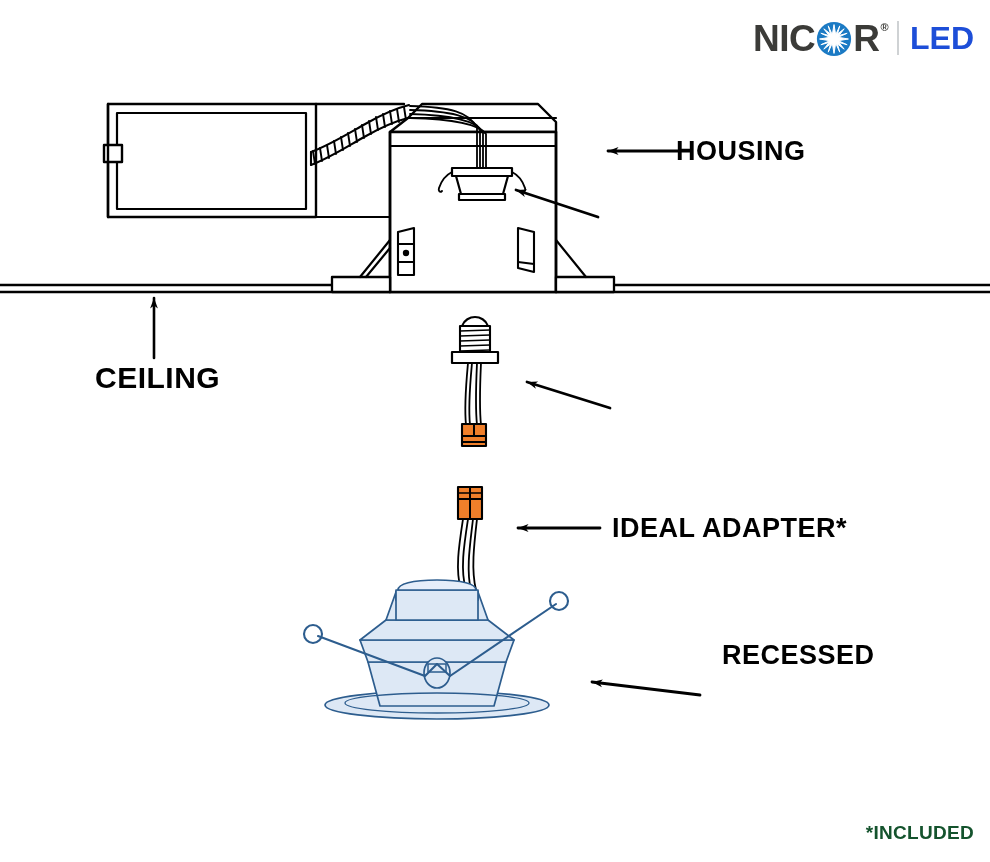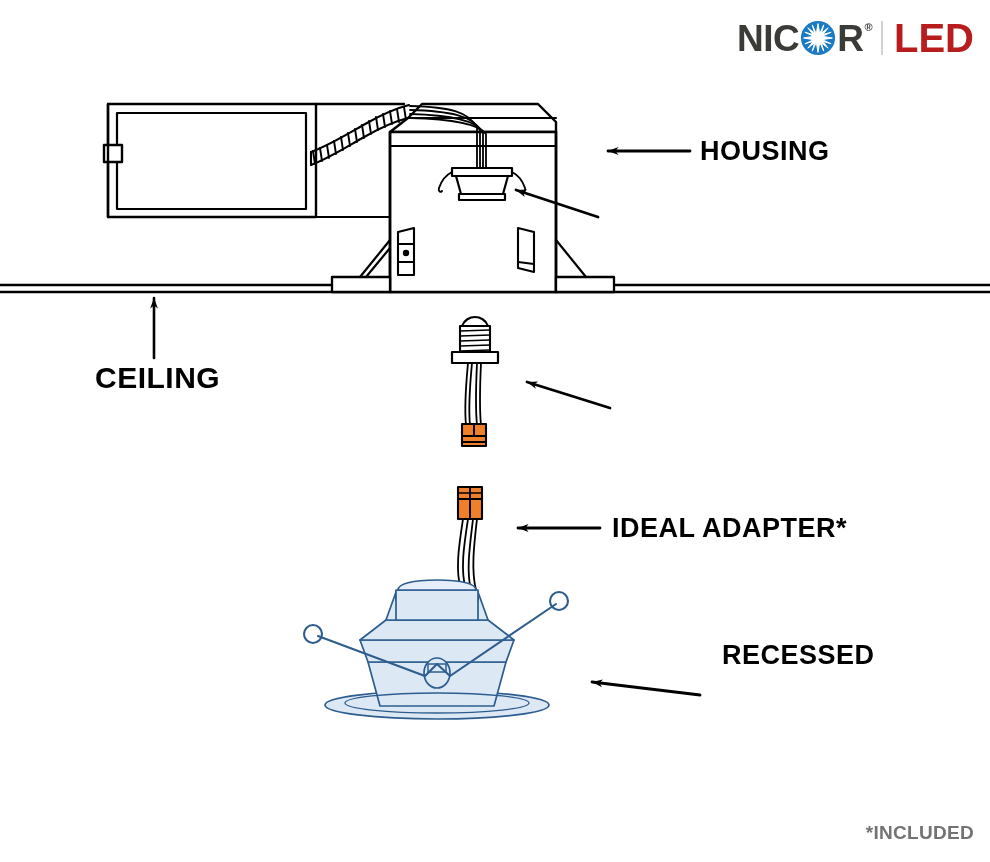--- a/index.html
+++ b/index.html
@@ -36,37 +36,37 @@
     white-space: pre;
     line-height: 1.08;
   }
   .label-lg { font-size: 27px; }
   .label-ceiling { font-size: 30px; }
   .footnote {
     position: absolute;
     font-family: "Liberation Sans", sans-serif;
     font-weight: bold;
     font-size: 19px;
-    color: #737373;
+    color: #14532d;
     white-space: pre;
     letter-spacing: 0.3px;
     text-align: center;
   }
   
   #logo {
     position: absolute;
     right: 16px;
     top: 17px;
     height: 42px;
     display: flex;
     align-items: center;
   }
   #logo-nicor {
     display: flex;
-    align-items: flex-start;
+    align-items: flex-end;
     font-family: "Liberation Sans", sans-serif;
     font-weight: bold;
     font-size: 37px;
     color: #3b3b38;
     letter-spacing: -0.5px;
     line-height: 1;
   }
   #logo-reg {
     font-size: 11px;
     vertical-align: super;
@@ -78,22 +78,22 @@
   }
   #logo-divider {
     width: 2px;
     height: 34px;
     background: #cfd2d4;
     margin: 0 11px 0 9px;
   }
   #logo-led {
     font-family: "Liberation Sans", sans-serif;
     font-weight: bold;
-    font-size: 40px;
-    color: #b91c1c;
+    font-size: 32px;
+    color: #1d4ed8;
     letter-spacing: 0px;
     line-height: 1;
   }
   .starburst-wrap {
     display: inline-block;
     width: 36px;
     height: 36px;
     position: relative;
     margin: 0 1px;
   }
@@ -322,21 +322,21 @@
 
     <g stroke="#000000" fill="none" stroke-width="2.8" stroke-linecap="round">
       <line x1="690" y1="151" x2="608" y2="151" marker-end="url(#arrowhead)"></line>
       <line x1="598" y1="217" x2="516" y2="190" marker-end="url(#arrowhead)"></line>
       <line x1="610" y1="408" x2="527" y2="382" marker-end="url(#arrowhead)"></line>
       <line x1="600" y1="528" x2="518" y2="528" marker-end="url(#arrowhead)"></line>
       <line x1="700" y1="695" x2="592" y2="682" marker-end="url(#arrowhead)"></line>
     </g>
   </svg>
 
-  <div class="label label-lg" style="left:700px; top:137px;">HOUSING</div>
+  <div class="label label-lg" style="left:676px; top:137px;">HOUSING</div>
 
 
   <div class="label label-ceiling" style="left:95px; top:362px;">CEILING</div>
 
 
   <div class="label label-lg" style="left:722px; top:641px;">RECESSED</div>
 
   <div class="label label-lg" style="left:612px; top:514px;">IDEAL ADAPTER*</div>
 
   <div class="footnote" style="right:16px; top:822px;">*INCLUDED</div>

